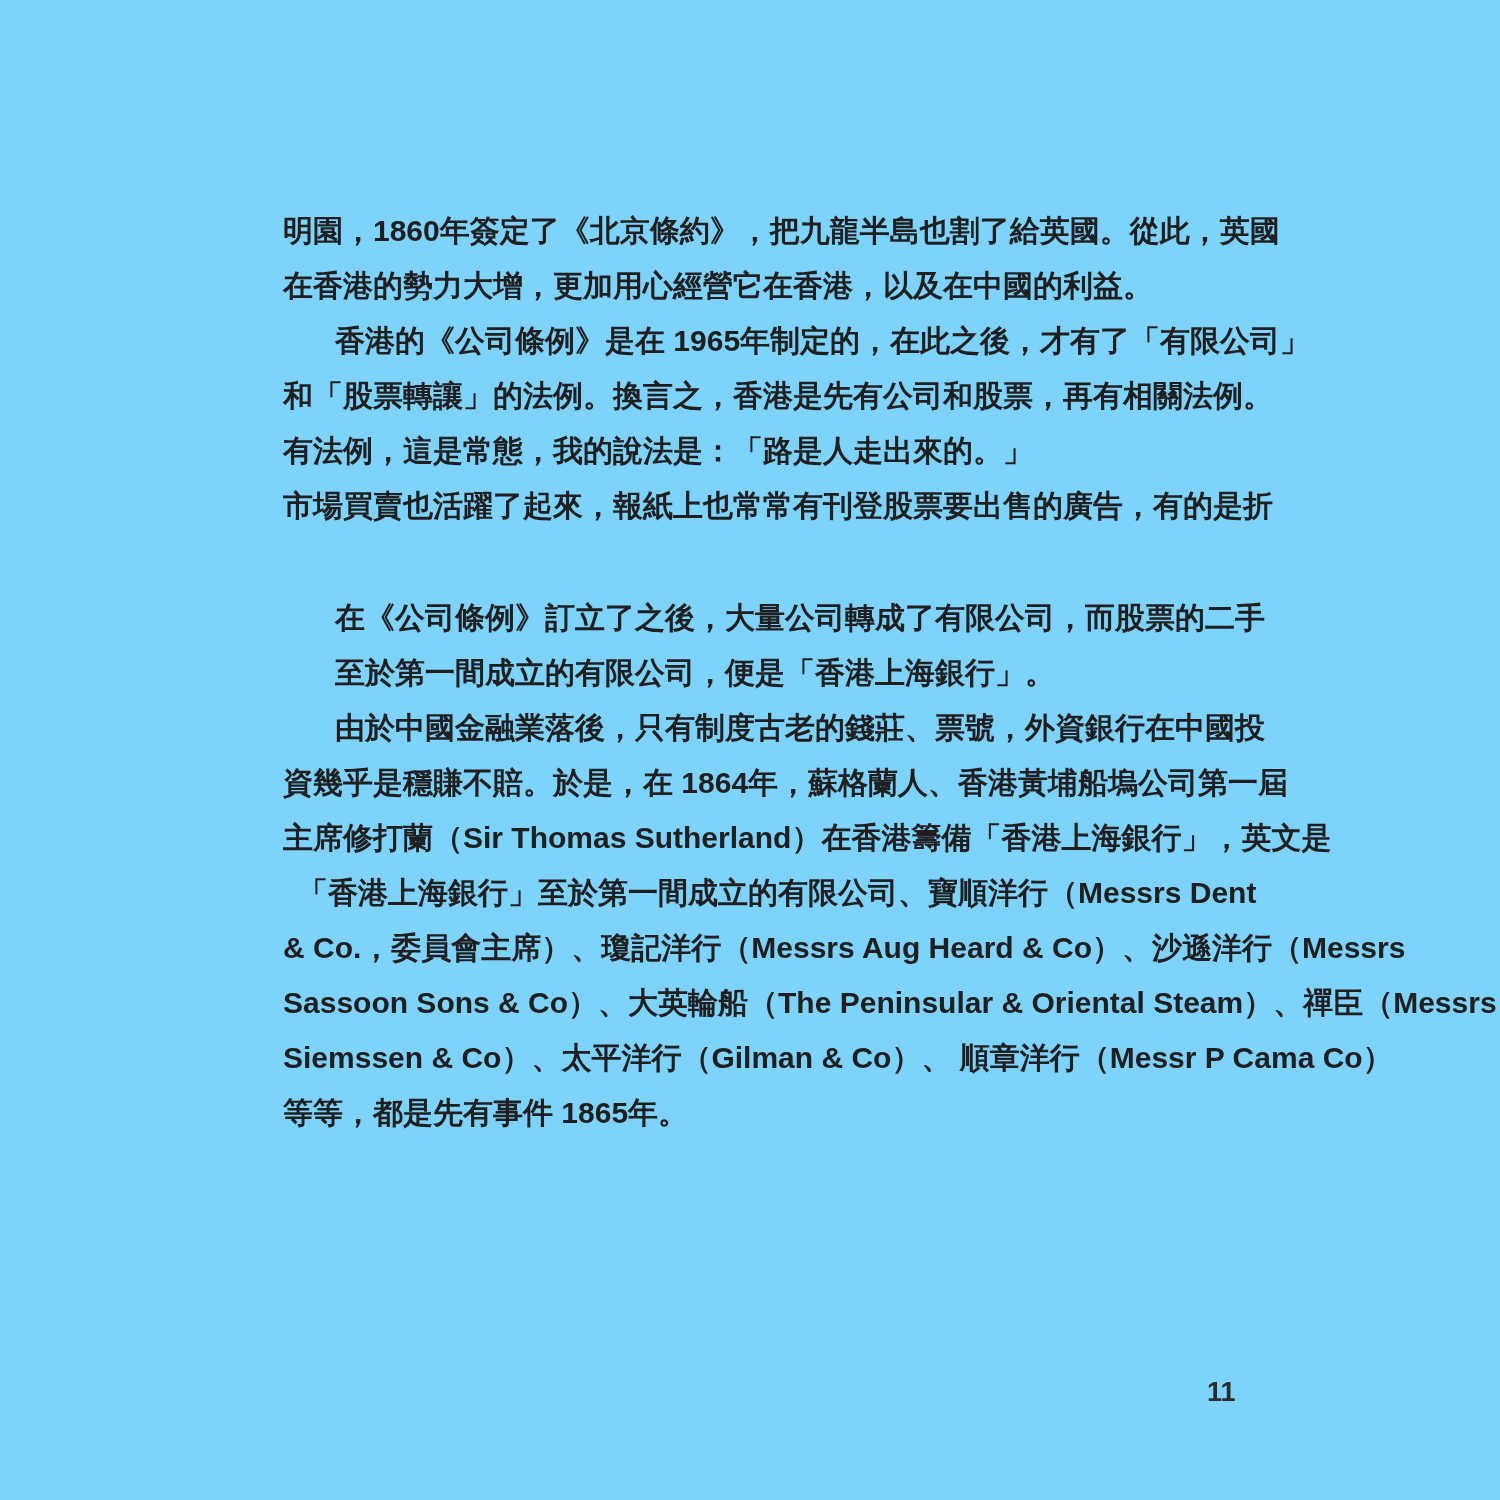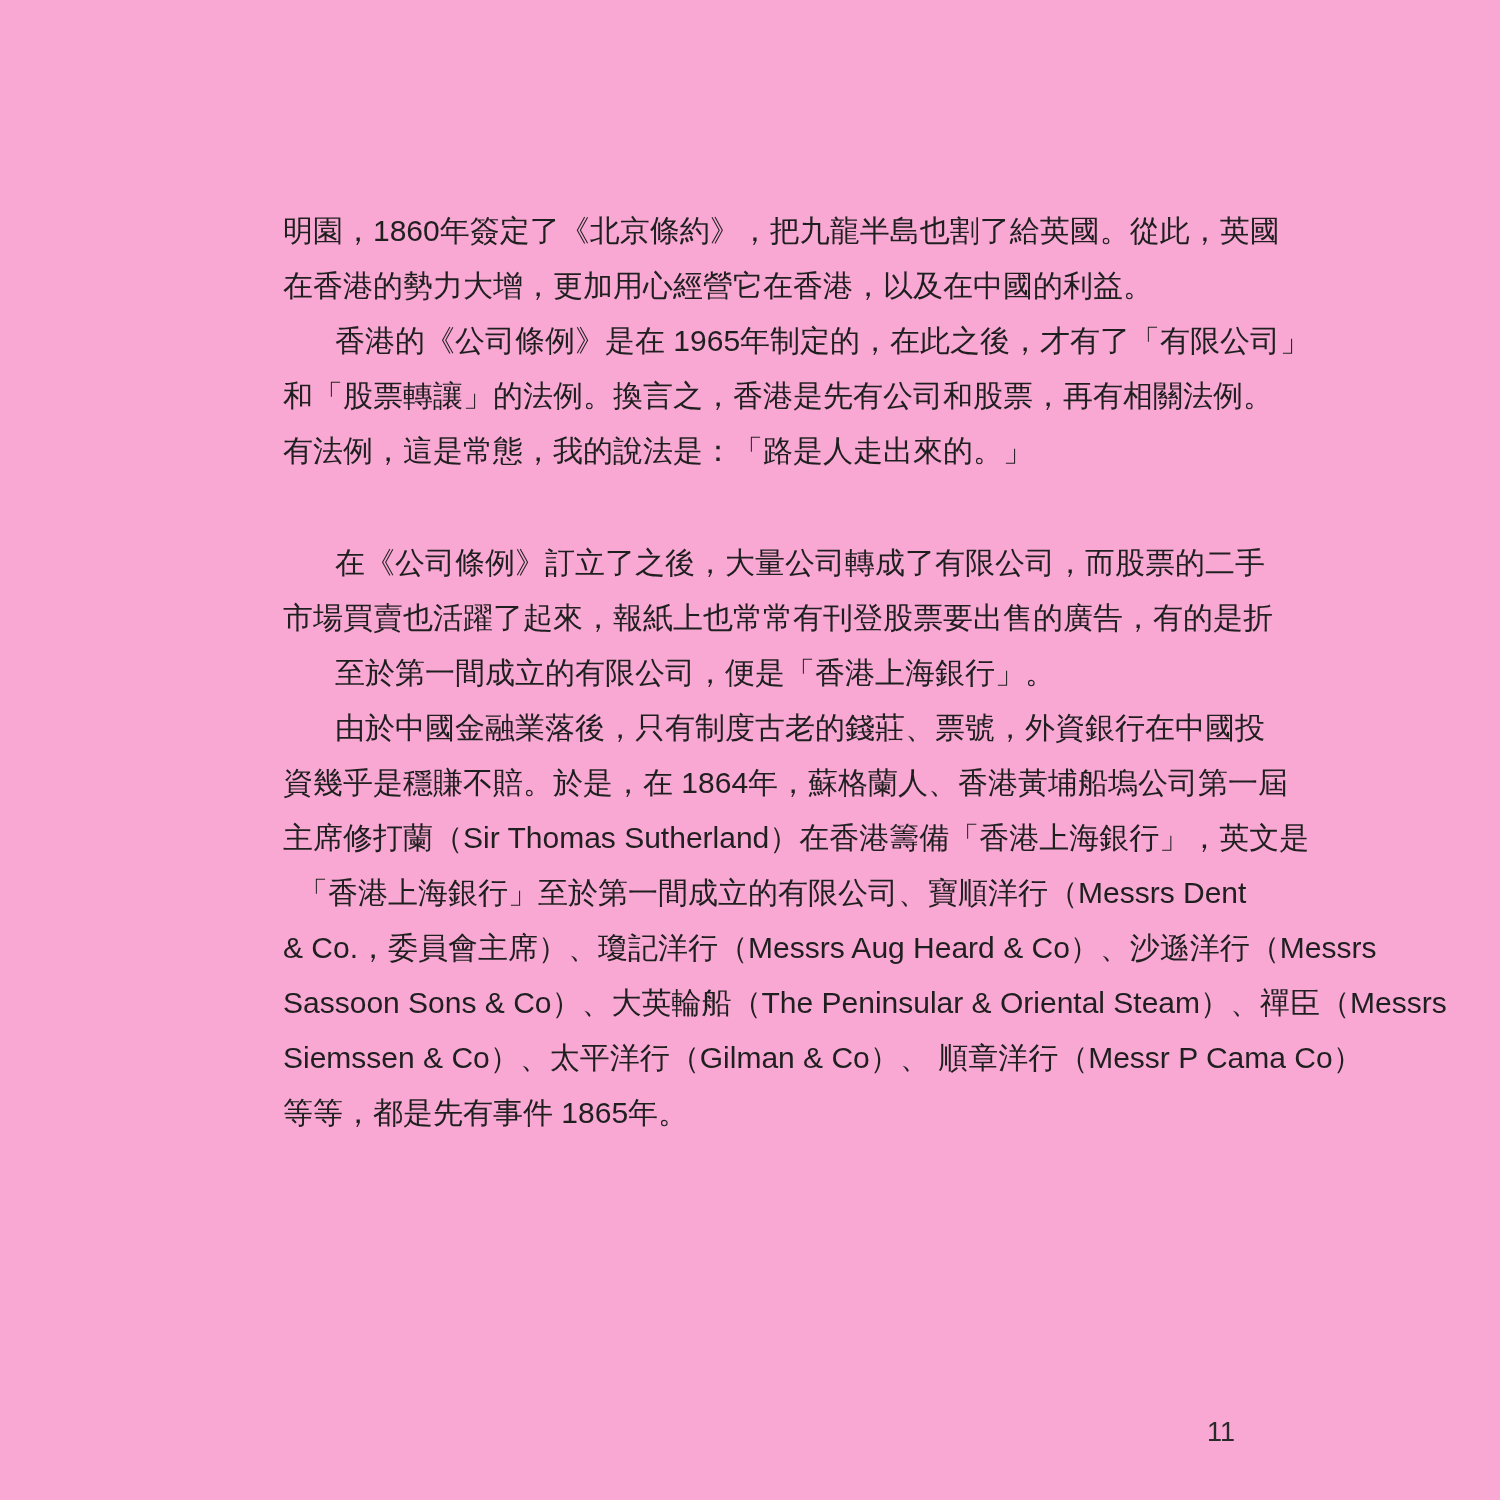--- a/index.html
+++ b/index.html
@@ -10,21 +10,22 @@
   body {
     width: 1500px;
     height: 1500px;
     position: relative;
     font-family: "Liberation Sans", sans-serif;
     color: #1f1f1f;
   }
   .page {
     position: absolute;
     inset: 0;
-    background: #f9a8d4;
+    background: #7dd3fc;
+    font-weight: bold;
   }
   .textblock {
     position: absolute;
     left: 283px;
     top: 203px;
     width: 932px;
   }
   .line {
     height: 55px;
     line-height: 55px;
@@ -49,36 +50,35 @@
   .brk {
     margin-top: 57px;
   }
   .pagenum {
     position: absolute;
     left: 1207px;
     top: 1376px;
     font-size: 27px;
     line-height: 32px;
     color: #2a2a2a;
-    margin-top: 40px;
   }
 </style>
 </head>
 <body>
 
 <div class="page">
 
   <div class="textblock">
     <div class="line">明園，1860年簽定了《北京條約》，把九龍半島也割了給英國。從此，英國</div>
     <div class="line e">在香港的勢力大增，更加用心經營它在香港，以及在中國的利益。</div>
     <div class="line ind">香港的《公司條例》是在 1965年制定的，在此之後，才有了「有限公司」</div>
     <div class="line">和「股票轉讓」的法例。換言之，香港是先有公司和股票，再有相關法例。</div>
     <div class="line e">有法例，這是常態，我的說法是：「路是人走出來的。」</div>
+    <div class="line">市場買賣也活躍了起來，報紙上也常常有刊登股票要出售的廣告，有的是折</div>
     <div class="line ind brk">在《公司條例》訂立了之後，大量公司轉成了有限公司，而股票的二手</div>
-    <div class="line">市場買賣也活躍了起來，報紙上也常常有刊登股票要出售的廣告，有的是折</div>
     <div class="line e ind">至於第一間成立的有限公司，便是「香港上海銀行」。</div>
     <div class="line ind">由於中國金融業落後，只有制度古老的錢莊、票號，外資銀行在中國投</div>
     <div class="line">資幾乎是穩賺不賠。於是，在 1864年，蘇格蘭人、香港黃埔船塢公司第一屆</div>
     <div class="line">主席修打蘭（Sir Thomas Sutherland）在香港籌備「香港上海銀行」，英文是</div>
     <div class="line ind-sm">「香港上海銀行」至於第一間成立的有限公司、寶順洋行（Messrs Dent</div>
     <div class="line">&amp; Co.，委員會主席）、瓊記洋行（Messrs Aug Heard &amp; Co）、沙遜洋行（Messrs</div>
     <div class="line">Sassoon Sons &amp; Co）、大英輪船（The Peninsular &amp; Oriental Steam）、禪臣（Messrs</div>
     <div class="line">Siemssen &amp; Co）、太平洋行（Gilman &amp; Co）、 順章洋行（Messr P Cama Co）</div>
     <div class="line e">等等，都是先有事件 1865年。</div>
   </div>

